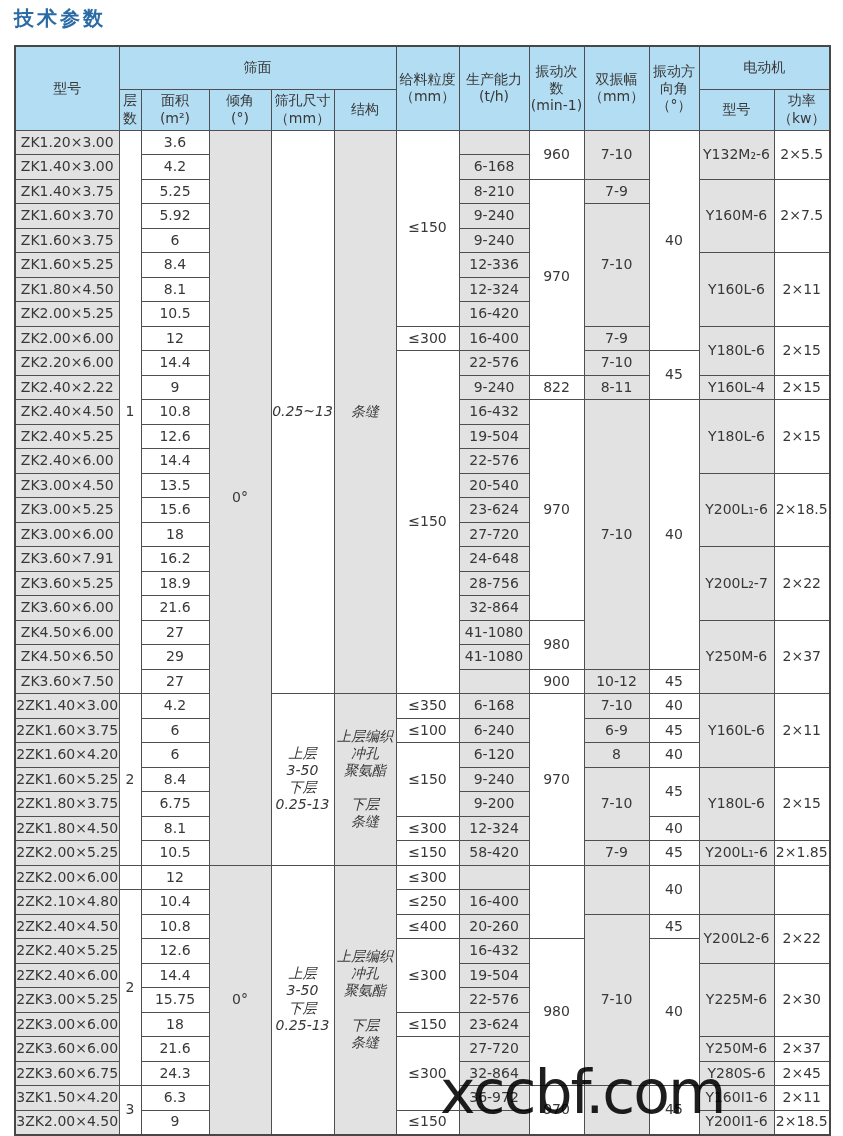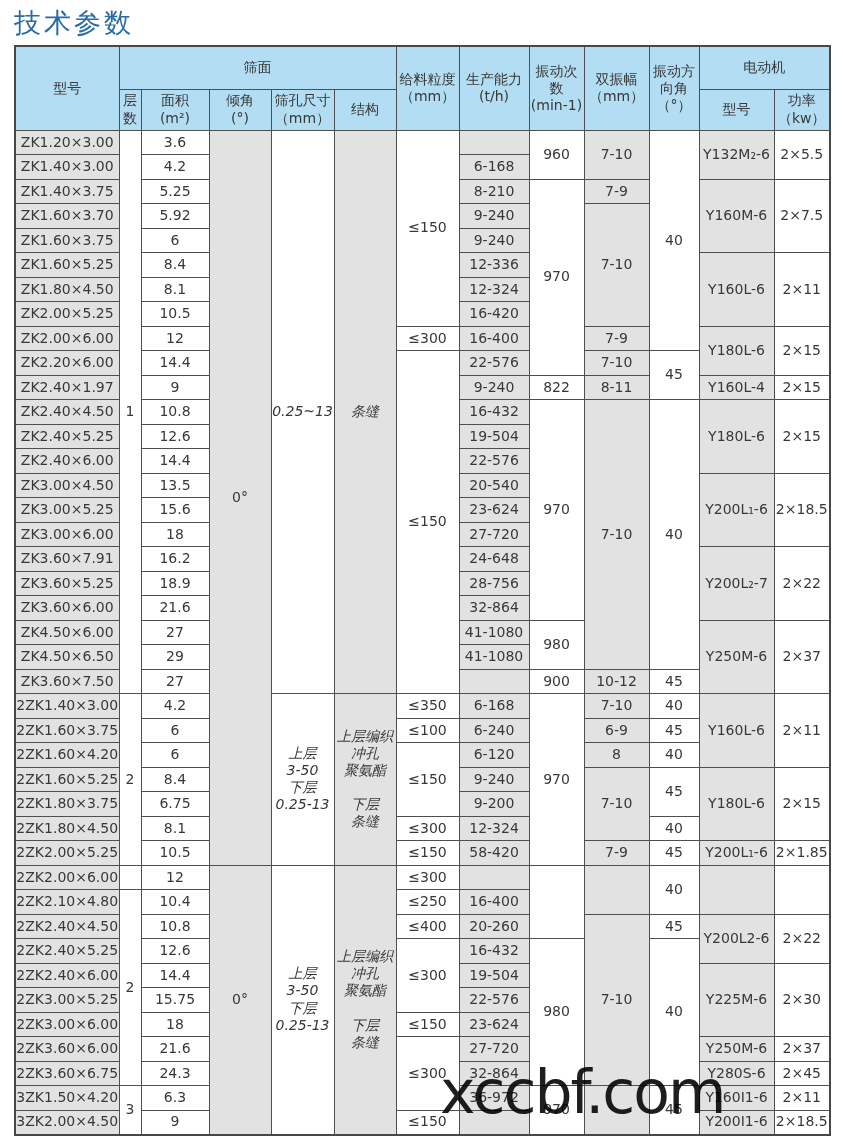--- a/index.html
+++ b/index.html
@@ -3,21 +3,21 @@
 <meta charset="utf-8">
 <style>
   html,body{margin:0;padding:0;}
   body{
     width:843px;height:1136px;position:relative;overflow:hidden;
     background:#ffffff;
     font-family:"DejaVu Sans","Liberation Sans",sans-serif;
   }
   .page-title{
     position:absolute;left:14px;top:5px;
-    font-size:27px;font-weight:normal;letter-spacing:3px;
+    font-size:20px;font-weight:bold;letter-spacing:3px;
     color:var(--title-color,#2a6ba6);
   }
   table.params{
     position:absolute;left:14px;top:45px;width:815px;height:1087px;
     border-collapse:collapse;table-layout:fixed;
     border:2px solid #474747;
   }
   table.params th, table.params td{
     border:1px solid #4f4f4f;
     text-align:center;vertical-align:middle;
@@ -160,21 +160,21 @@
       </tr>
       <tr class="d">
         <td rowspan="1" class="g">ZK2.20×6.00</td>
         <td rowspan="1" class="w">14.4</td>
         <td rowspan="14" class="w">≤150</td>
         <td rowspan="1" class="g">22-576</td>
         <td rowspan="1" class="g">7-10</td>
         <td rowspan="2" class="w">45</td>
       </tr>
       <tr class="d">
-        <td rowspan="1" class="g">ZK2.40×1.97</td>
+        <td rowspan="1" class="g">ZK2.40×2.22</td>
         <td rowspan="1" class="w">9</td>
         <td rowspan="1" class="g">9-240</td>
         <td rowspan="1" class="w">822</td>
         <td rowspan="1" class="g">8-11</td>
         <td rowspan="1" class="g">Y160L-4</td>
         <td rowspan="1" class="w">2×15</td>
       </tr>
       <tr class="d">
         <td rowspan="1" class="g">ZK2.40×4.50</td>
         <td rowspan="1" class="w">10.8</td>

